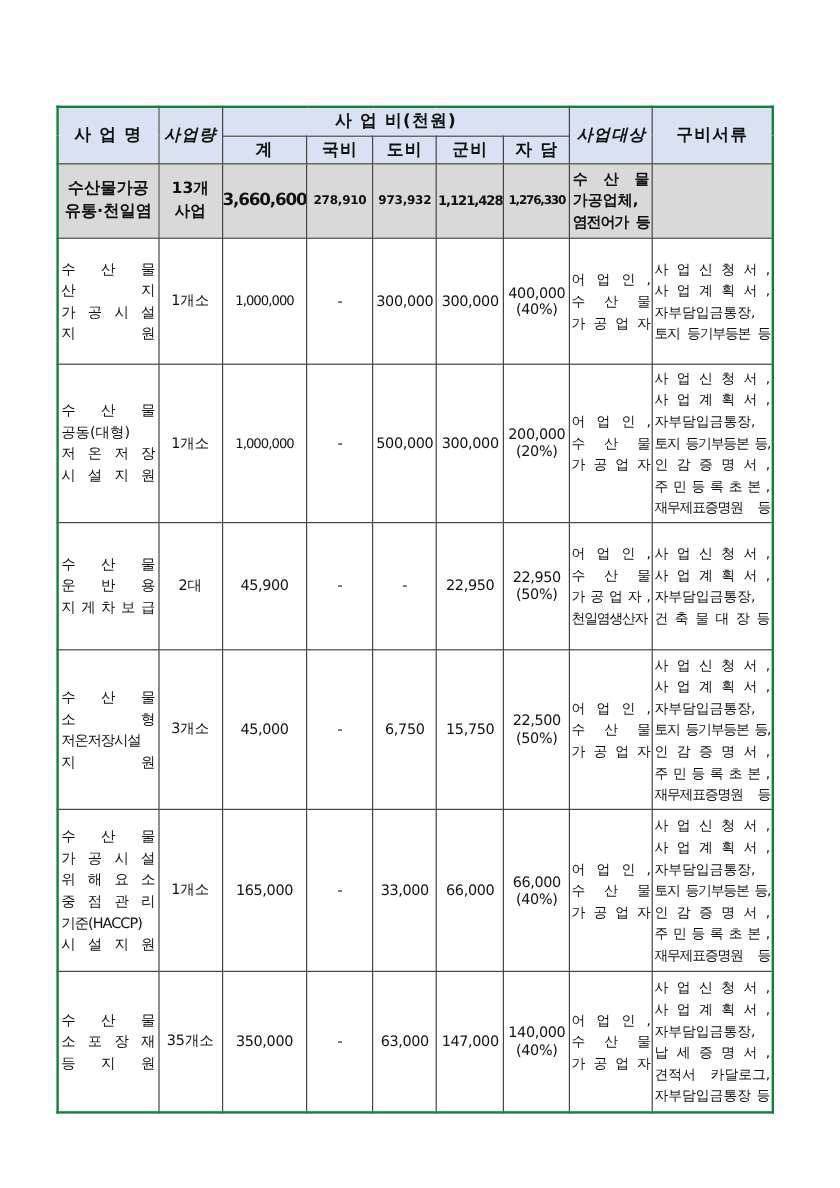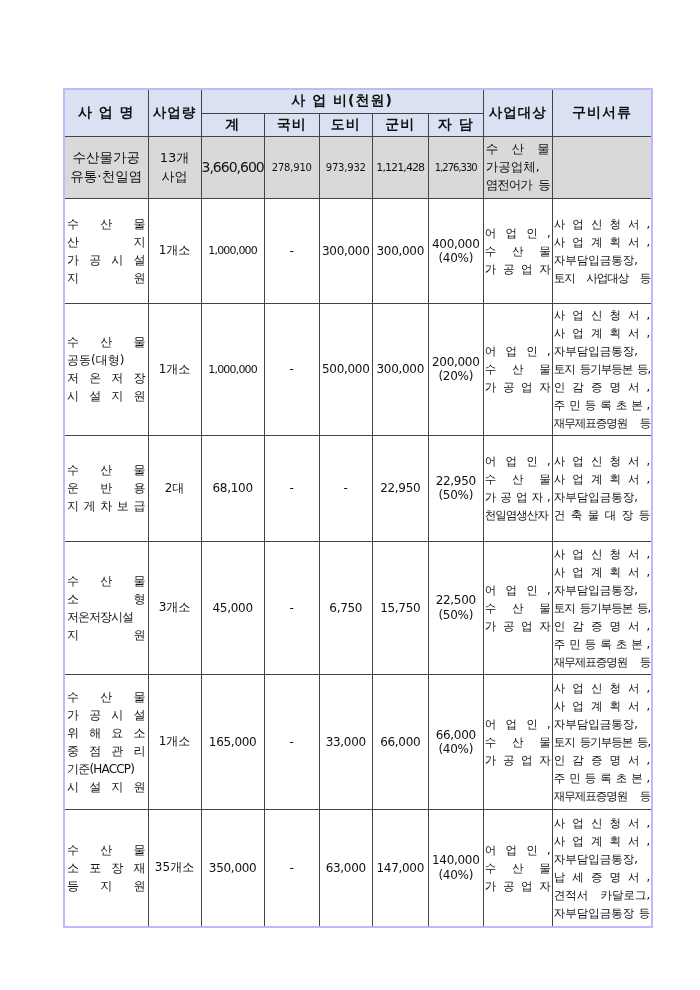--- a/index.html
+++ b/index.html
@@ -1,29 +1,29 @@
 <!DOCTYPE html>
 <html><head>
 <meta charset="utf-8">
 <style>
   html, body { margin: 0; padding: 0; background: #ffffff; }
   body { width: 700px; height: 990px; position: relative; overflow: hidden;
          font-family: "DejaVu Sans", "Liberation Sans", sans-serif; color: #111; }
   table.grid {
-    position: absolute; left: 63px; top: 88px;
+    position: absolute; left: 47px; top: 88px;
     border-collapse: collapse; table-layout: fixed;
-    border: 2px solid #c4b5fd;
+    border: 2px solid #15803d;
   }
   table.grid td, table.grid th {
     border: 1px solid #444; padding: 0; overflow: hidden;
     text-align: center; vertical-align: middle;
   }
   .hdr { background: #d9e1f2; font-weight: bold; font-size: 14px; letter-spacing: 1px; }
-  .hdr-sm { font-size: 13.5px; }
-  .sum { background: #d9d9d9; font-weight: normal; font-size: 13px; }
+  .hdr-sm { font-size: 13.5px; font-style: italic; }
+  .sum { background: #d9d9d9; font-weight: bold; font-size: 13px; }
   .sum .num { font-size: 11.5px; letter-spacing: -0.6px; }
   .sum .num2 { font-size: 10px; letter-spacing: -0.2px; }
   .body-cell { font-size: 12px; }
   .num { font-size: 12px; letter-spacing: -0.3px; }
   .num-tight { font-size: 11px; letter-spacing: -0.8px; margin-left: 24px; }
   .name-cell { text-align: justify; text-align-last: justify; padding: 0 2px !important; font-size: 12px; line-height: 18px; }
   .name-cell div { text-align: justify; text-align-last: justify; }
   .target-cell, .docs-cell { font-size: 11.5px; line-height: 18px; padding: 0 1px !important; }
   .target-cell div, .docs-cell div { text-align: justify; text-align-last: justify; white-space: nowrap; }
   .sum-target div { text-align: justify; text-align-last: justify; white-space: nowrap; font-size: 12.5px; line-height: 18px; }
@@ -100,21 +100,21 @@
     </td>
     <td class="target-cell">
       <div>어 업 인 ,</div>
       <div>수 산 물</div>
       <div>가 공 업 자</div>
     </td>
     <td class="docs-cell">
       <div>사 업 신 청 서 ,</div>
       <div>사 업 계 획 서 ,</div>
       <div>자부담입금통장,</div>
-      <div style="letter-spacing:-1px">토지 사업대상 등</div>
+      <div style="letter-spacing:-1px">토지 등기부등본 등</div>
     </td>
   </tr>
 
   <tr class="body-cell" style="height:132px">
     <td class="name-cell">
       <div>수 산 물</div>
       <div>공동(대형)</div>
       <div>저 온 저 장</div>
       <div>시 설 지 원</div>
     </td>
@@ -143,21 +143,21 @@
     </td>
   </tr>
 
   <tr class="body-cell" style="height:106px">
     <td class="name-cell">
       <div>수 산 물</div>
       <div>운 반 용</div>
       <div>지 게 차 보 급</div>
     </td>
     <td>2대</td>
-    <td class="num">68,100</td>
+    <td class="num">45,900</td>
     <td>-</td>
     <td>-</td>
     <td class="num">22,950</td>
     <td class="num">
       <span class="pct">22,950</span>
       <span class="pct">(50%)</span>
     </td>
     <td class="target-cell">
       <div>어 업 인 ,</div>
       <div>수 산 물</div>

